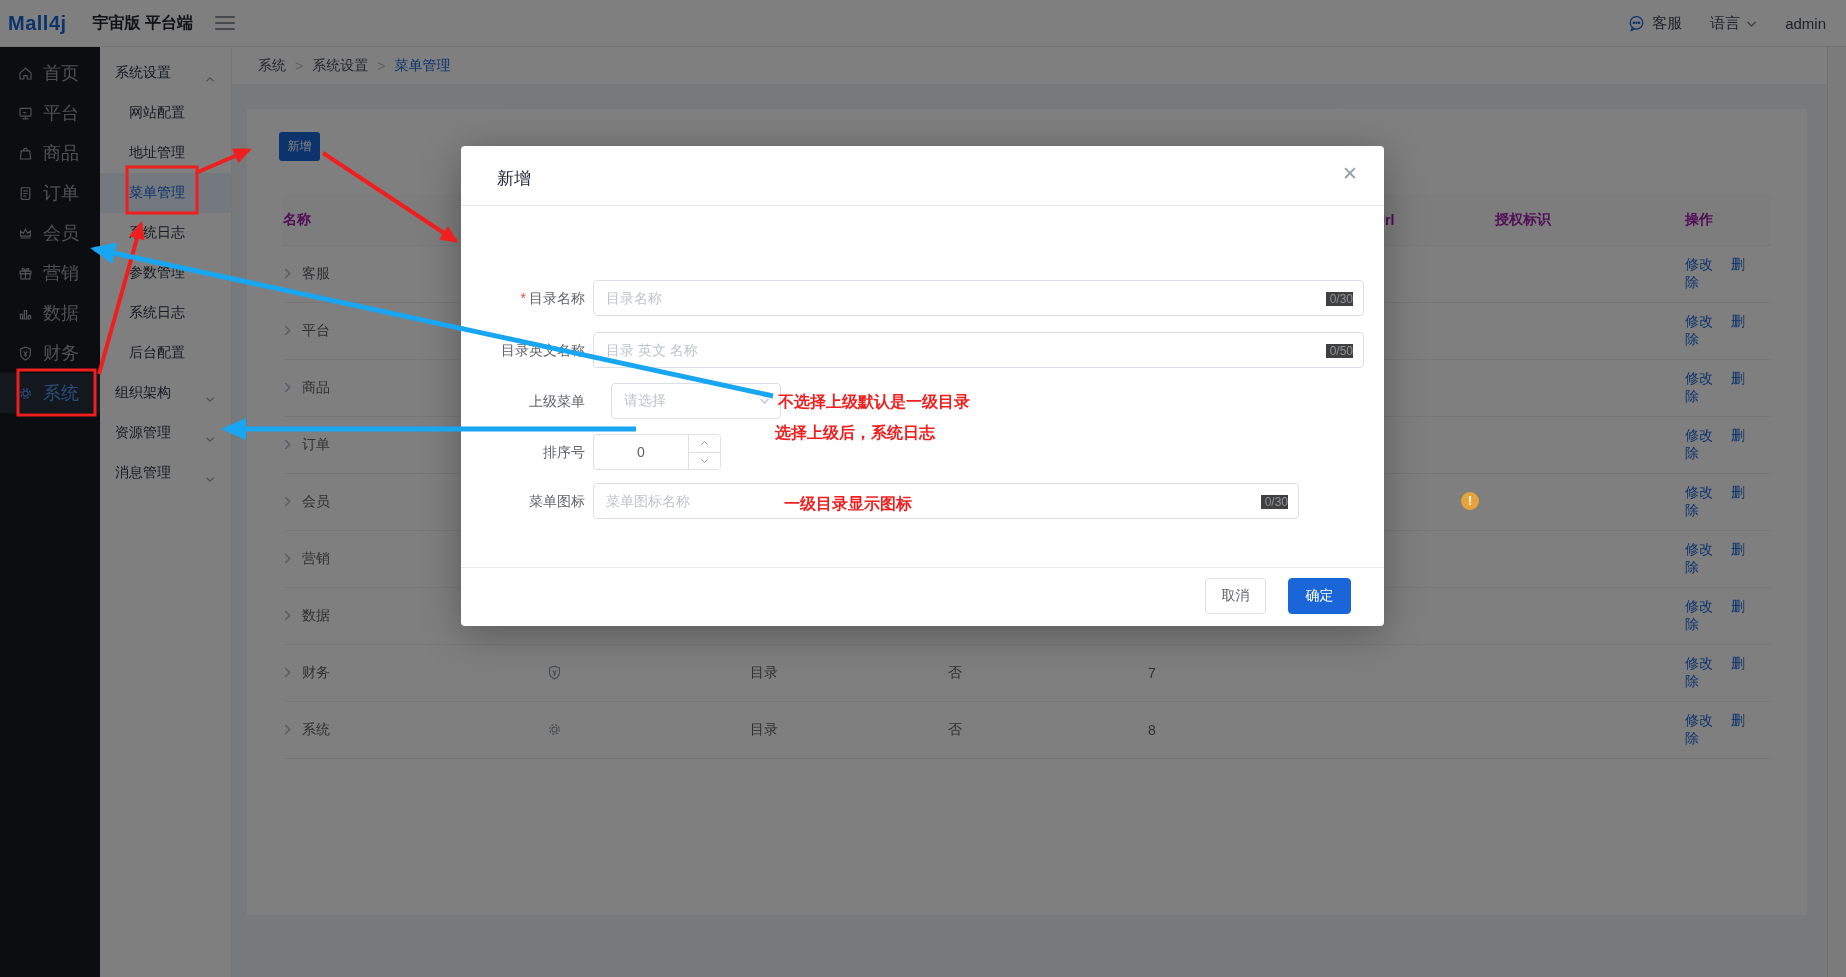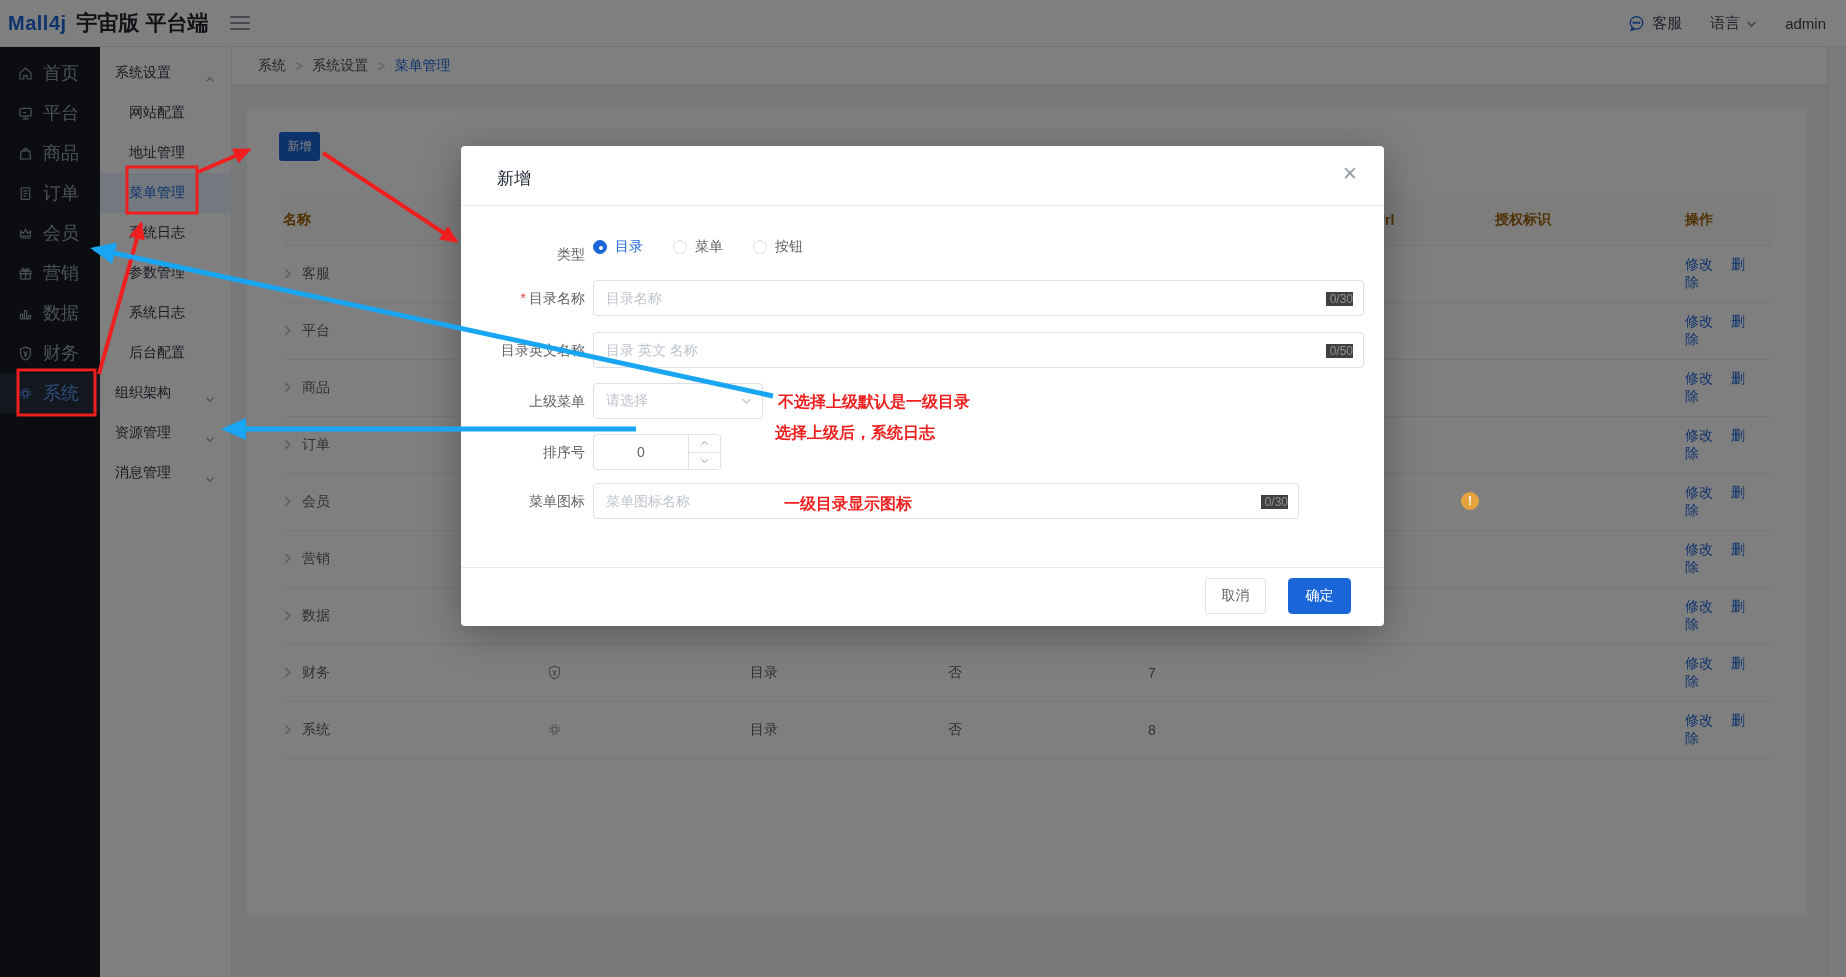--- a/index.html
+++ b/index.html
@@ -3,21 +3,21 @@
 <meta charset="utf-8">
 <style>
   * { margin:0; padding:0; box-sizing:border-box; }
   html,body { width:1846px; height:977px; overflow:hidden; }
   body { font-family:"Liberation Sans","DejaVu Sans",sans-serif; font-size:14px; color:#303133; background:#f0f2f5; position:relative; }
   #app { position:absolute; inset:0; width:1846px; height:977px; }
 
   
   .hd { position:absolute; left:0; top:0; width:1846px; height:47px; background:#fff; border-bottom:1px solid #e8e8e8; z-index:5; display:flex; align-items:center; }
   .hd-logo { margin-left:8px; font-size:20px; font-weight:bold; color:#1a66d9; letter-spacing:.5px; }
-  .hd-title { margin-left:10px; font-size:21px; font-weight:bold; color:#20242b; }
+  .hd-title { margin-left:26px; font-size:16px; font-weight:bold; color:#20242b; }
   .hd-burger { margin-left:22px; width:20px; height:14px; display:flex; flex-direction:column; justify-content:space-between; cursor:pointer; }
   .hd-burger span { display:block; height:2px; background:#8a9099; border-radius:1px; }
   .hd-right { position:absolute; right:20px; top:0; height:47px; display:flex; align-items:center; gap:28px; }
   .hd-item { display:flex; align-items:center; gap:6px; color:#3c4350; font-size:15px; cursor:pointer; }
   .hd-item svg { display:block; }
 
   
   .sb { position:absolute; left:0; top:47px; width:100px; height:930px; background:#161a21; z-index:4; padding-top:6px; }
   .sb-item { height:40px; display:flex; align-items:center; padding-left:17px; gap:9px; color:#9aa2ae; font-size:18px; cursor:pointer; }
   .sb-item svg { stroke:#9aa2ae; }
@@ -37,21 +37,21 @@
   .crumb { position:absolute; left:0; top:0; width:1614px; height:38px; background:#fff; border-bottom:1px solid #ececec; display:flex; align-items:center; padding-left:26px; gap:9px; font-size:14px; }
   .crumb .c-it { color:#4a4f58; }
   .crumb .c-sep { color:#c0c4cc; }
   .crumb .c-cur { color:#1a66d9; }
   .scrollstrip { position:absolute; right:0; top:0; width:19px; height:977px; background:#f6f6f7; border-left:1px solid #e3e3e5; z-index:2; }
 
   .card { position:absolute; left:15px; top:62px; width:1560px; height:806px; background:#fff; border-radius:2px; }
   .btn-add { position:absolute; left:32px; top:23px; width:41px; height:29px; background:#1a66d9; color:#fff; font-size:12px; border:none; border-radius:3px; cursor:pointer; }
 
   table.grid { position:absolute; left:36px; top:86px; width:1488px; border-collapse:collapse; table-layout:fixed; }
-  table.grid th { height:50px; text-align:left; font-size:14px; color:#a16207; font-weight:bold; background:#fafafa; border-bottom:1px solid #ebeef5; }
+  table.grid th { height:50px; text-align:left; font-size:14px; color:#a21caf; font-weight:bold; background:#fafafa; border-bottom:1px solid #ebeef5; }
   table.grid td { height:57px; font-size:14px; color:#606266; border-bottom:1px solid #ebeef5; }
   .cell-name { display:flex; align-items:center; gap:10px; }
   .row-caret svg { display:block; }
   .t-icon svg { stroke:#8d939e; display:block; }
   .ops a { color:#1a66d9; text-decoration:none; margin-right:18px; cursor:pointer; }
 
   
   .mask { position:absolute; inset:0; background:rgba(0,0,0,0.5); z-index:50; }
 
   
@@ -68,21 +68,21 @@
   .inp input { border:none; outline:none; flex:1; height:34px; padding:0 12px; font-size:14px; color:#303133; background:transparent; font-family:inherit; }
   .inp input::placeholder { color:#bfc4cc; }
   .counter { position:absolute; right:10px; top:11px; font-size:12px; color:#909399; background:#404040; padding-left:4px; }
   .radio-row { display:flex; align-items:center; gap:30px; margin-left:8px; height:22px; }
   .radio { display:flex; align-items:center; gap:8px; cursor:pointer; }
   .r-dot { width:14px; height:14px; border-radius:50%; border:1px solid #dcdfe6; background:#fff; position:relative; }
   .radio.sel .r-dot { background:#1a66d9; border-color:#1a66d9; }
   .radio.sel .r-dot::after { content:""; position:absolute; left:5px; top:5px; width:4px; height:4px; border-radius:50%; background:#fff; }
   .radio span.lb { font-size:14px; color:#606266; }
   .radio.sel span.lb { color:#1a66d9; }
-  .sel-box { width:170px; cursor:pointer; }
+  .sel-box { width:170px; cursor:pointer;margin-left:18px; }
   .sel-box .ph { padding-left:12px; font-size:14px; color:#bfc4cc; flex:1; }
   .sel-box svg { margin-right:10px; }
   .num-box { width:128px; }
   .num-val { flex:1; text-align:center; font-size:14px; color:#606266; }
   .stepper { width:32px; height:34px; border-left:1px solid #dcdfe6; display:flex; flex-direction:column; }
   .stepper div { flex:1; display:flex; align-items:center; justify-content:center; background:#fff; cursor:pointer; }
   .stepper div:first-child { border-bottom:1px solid #dcdfe6; border-radius:0 4px 0 0; }
   .warn { position:absolute; left:868px; top:9px; width:18px; height:18px; border-radius:50%; background:#e6a23c; color:#fff; font-size:12px; font-weight:bold; text-align:center; line-height:18px; }
   .m-foot { position:absolute; right:33px; top:432px; display:flex; gap:22px; }
   .btn { height:36px; border-radius:4px; font-size:14px; cursor:pointer; font-family:inherit; }
@@ -465,37 +465,20 @@
 
   <div class="scrollstrip"></div>
 
   <div class="mask"></div>
 
   <div class="modal">
     <div class="m-title">新增</div>
     <div class="m-close">✕</div>
     <div class="m-hdiv"></div>
 
-    <div class="m-row" style="top:90px;">
-      <span class="m-label">类型</span>
-      <div class="radio-row">
-        <span class="radio sel">
-            <span class="r-dot"></span>
-            <span class="lb">目录</span>
-          </span>
-        <span class="radio">
-            <span class="r-dot"></span>
-            <span class="lb">菜单</span>
-          </span>
-        <span class="radio">
-            <span class="r-dot"></span>
-            <span class="lb">按钮</span>
-          </span>
-      </div>
-    </div>
 
     <div class="m-row" style="top:134px;">
       <span class="m-label"><span class="req">*</span><span>目录名称</span></span>
       <div class="m-field">
         <div class="inp" style="width:771px;">
           <input type="text" placeholder="目录名称" style="">
           <span class="counter">0/30</span>
         </div>
       </div>
     </div>

